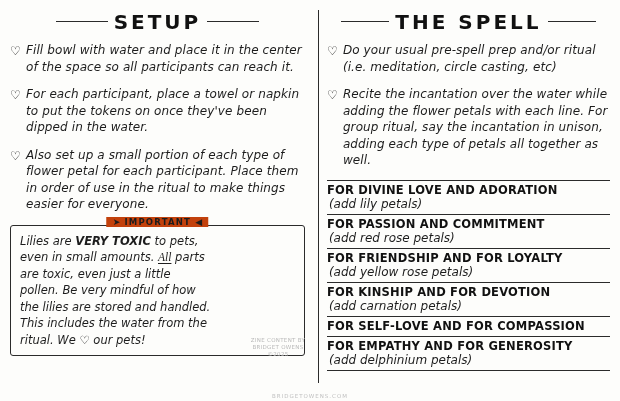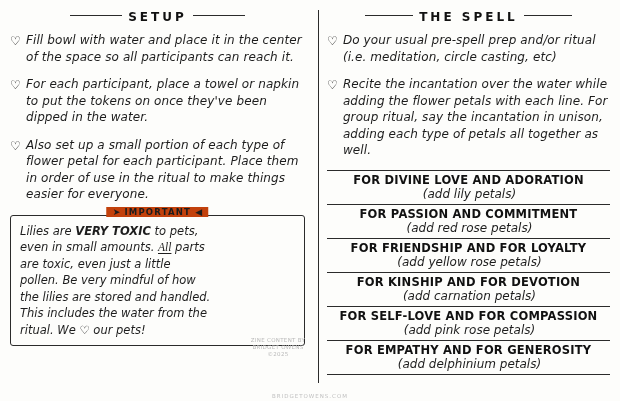--- a/index.html
+++ b/index.html
@@ -39,21 +39,21 @@
   }
   .col-right {
     width: 302px;
     padding-left: 14px;
   }
 
   
   .heading {
     text-align: center;
     font-family: "DejaVu Sans", sans-serif;
-    font-size: 12px;
+    font-size: 20px;
     letter-spacing: 3px;
     font-weight: bold;
     color: #111;
     margin: 2px 0 4px 0;
     position: relative;
     white-space: nowrap;
   }
   .heading .rule {
     display: inline-block;
     height: 1px;
@@ -127,21 +127,20 @@
   .bold { font-weight: bold; }
 
   
   .spell-list {
     margin-top: 10px;
     border-top: 1.2px solid #2b2b2b;
   }
   .spell-entry {
     border-bottom: 1.2px solid #2b2b2b;
     padding: 2px 0 3px 0;
-    text-align: center;
   }
   .spell-title {
     font-size: 11.5px;
     font-weight: bold;
     letter-spacing: 0.2px;
     line-height: 14px;
     color: #111;
   }
   .spell-sub {
     font-size: 12px;
@@ -250,21 +249,20 @@
       <div class="spell-entry">
         <div class="spell-title">FOR FRIENDSHIP AND FOR LOYALTY</div>
         <div class="spell-sub">(add yellow rose petals)</div>
       </div>
       <div class="spell-entry">
         <div class="spell-title">FOR KINSHIP AND FOR DEVOTION</div>
         <div class="spell-sub">(add carnation petals)</div>
       </div>
       <div class="spell-entry">
         <div class="spell-title">FOR SELF-LOVE AND FOR COMPASSION</div>
-        <div class="spell-sub">(add pink rose petals)</div>
       </div>
       <div class="spell-entry">
         <div class="spell-title">FOR EMPATHY AND FOR GENEROSITY</div>
         <div class="spell-sub">(add delphinium petals)</div>
       </div>
     </div>
 
   </div>
 
   <div class="watermark">

